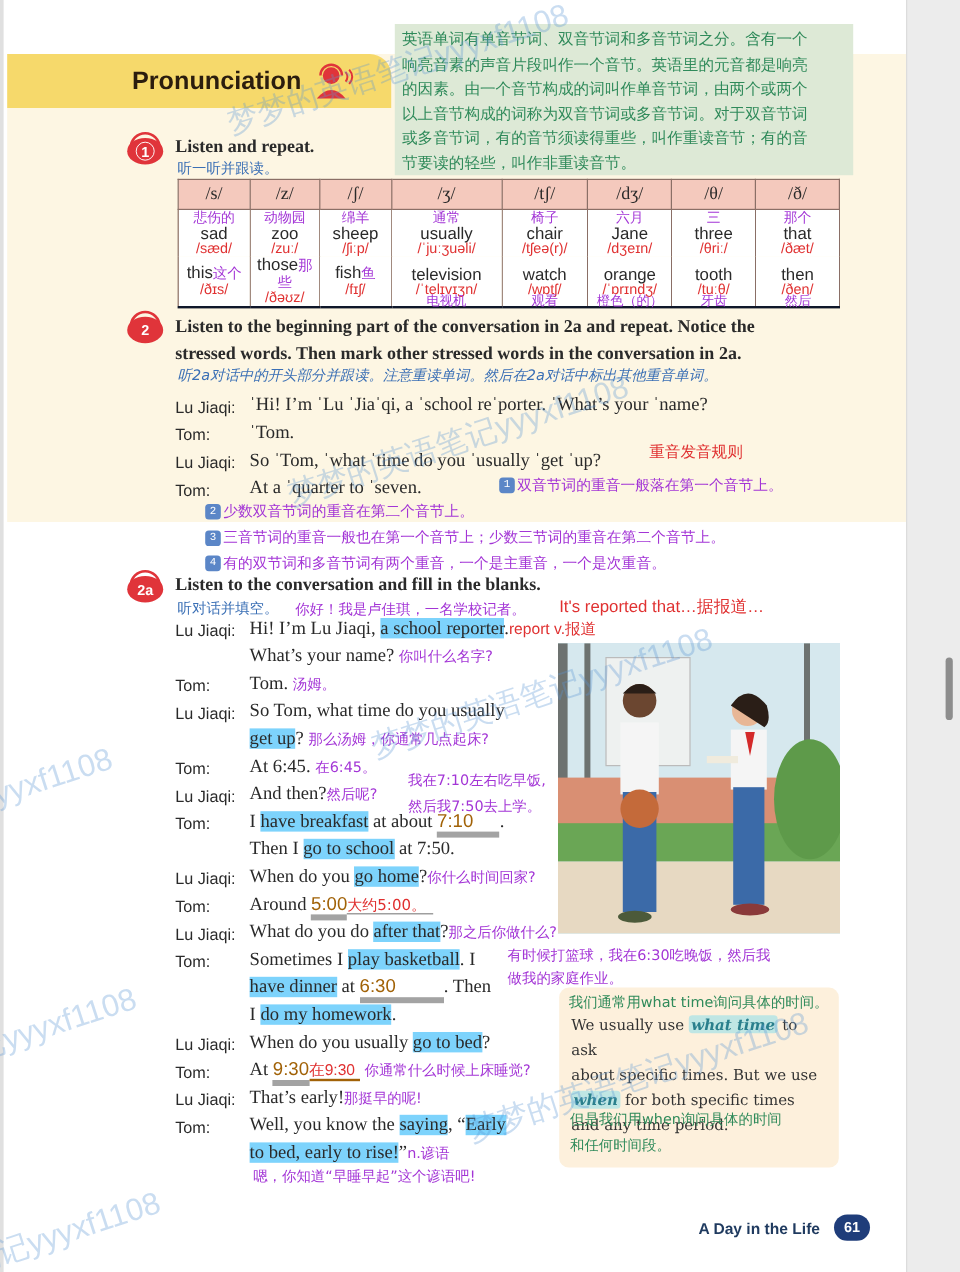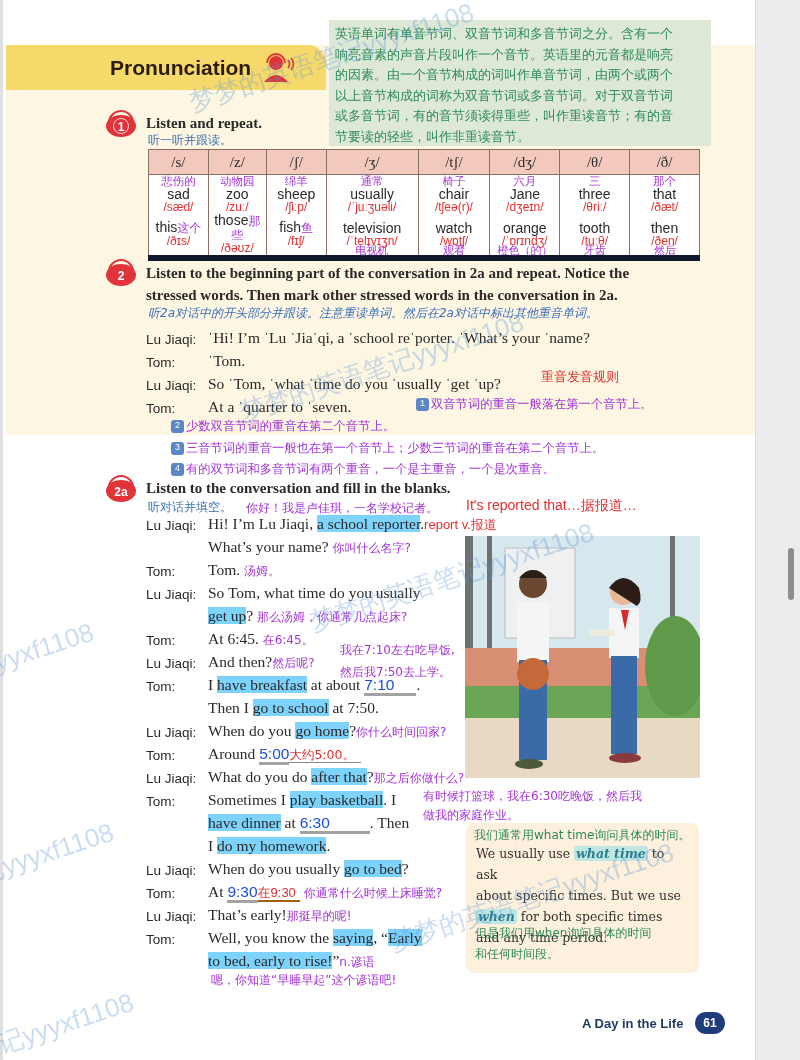--- a/index.html
+++ b/index.html
@@ -19,30 +19,30 @@
 
   .step-badge { position: absolute; width: 38px; height: 30px; }
   .step-head { position: absolute; font-weight: bold; font-size: 15px; color: #2a2a2a; }
   .cn-blue { position: absolute; font-family: "DejaVu Sans", sans-serif; font-size: 12px; color: #3a6fb5; }
   .cn-purple { font-family: "DejaVu Sans", sans-serif; font-size: 12px; color: #a335d6; }
   .cn-red { font-family: "Liberation Sans", sans-serif; font-size: 13px; color: #e03131; }
 
   table.sounds { position: absolute; left: 145px; top: 149px; width: 552px; border-collapse: collapse; font-family: "Liberation Sans", sans-serif; font-size: 14px; text-align: center; }
   table.sounds th { background: #f4c9bd; font-weight: normal; font-family: "Liberation Serif", serif; font-size: 15px; height: 25px; border: 1px solid #8a6f66; }
   table.sounds td { border-left: 1px solid #8a6f66; border-right: 1px solid #8a6f66; background: #ffffff; height: 28px; vertical-align: middle; position: relative; line-height: 13px; }
-  table.sounds tr.r2 td { border-bottom: 6px solid #0f172a; }
+  table.sounds tr.r2 td { border-bottom: 2px solid #0f172a; }
   .tbl-cn { display: block; font-family: "DejaVu Sans", sans-serif; font-size: 11.5px; color: #a335d6; }
   .tbl-ph { display: block; font-family: "Liberation Sans", sans-serif; font-size: 12px; color: #e03131; }
   .under-row { position: absolute; top: 243px; left: 145px; width: 552px; display: flex; font-family: "DejaVu Sans", sans-serif; font-size: 11px; color: #a335d6; }
   .under-row span { text-align: center; }
 
   .dlg { position: absolute; font-size: 15.5px; color: #2a2a2a; white-space: nowrap; }
   .spk { position: absolute; font-family: "Liberation Sans", sans-serif; font-size: 13.5px; color: #2a2a2a; white-space: nowrap; }
   .hl { background: #7dd3fc; }
-  .fill { color: #1d4ed8; font-family: "Liberation Sans", sans-serif; border-bottom: 3px solid #a3a3a3; padding-right: 22px; }
+  .fill { color: #a16207; font-family: "Liberation Sans", sans-serif; border-bottom: 5px solid #a3a3a3; padding-right: 22px; }
   .rule { position: absolute; font-family: Liberation Mono, monospace; font-size: 12.3px; color: #a335d6; white-space: nowrap; }
   .rule .num { display: inline-block; width: 13px; height: 13px; background: #5b86c7; color: #fff; font-size: 9px; text-align: center; line-height: 13px; border-radius: 3px; margin-right: 2px; vertical-align: middle; }
 
   .illus { position: absolute; left: 462px; top: 536px; width: 235px; height: 242px; overflow: hidden; background: #cfe4ec; }
 
   .info-box { position: absolute; left: 463px; top: 823px; width: 233px; height: 150px; background: #fdf0dc; border-radius: 8px; padding: 20px 10px 6px 10px; font-family: "DejaVu Serif", serif; font-size: 12.5px; line-height: 21px; color: #333; }
   .info-box .kw { color: #2a7f8c; font-weight: bold; font-style: italic; background: #bfe6e4; padding: 0 2px; border-radius: 3px; }
 
   .footer-text { position: absolute; left: 579px; top: 1016px; font-family: "Liberation Sans", sans-serif; font-size: 13px; font-weight: bold; color: #1f3a5f; }
   .page-num { position: absolute; left: 692px; top: 1012px; width: 30px; height: 22px; background: #1f3d7a; color: #fff; border-radius: 11px; font-family: "Liberation Sans", sans-serif; font-size: 12px; font-weight: bold; text-align: center; line-height: 22px; }

